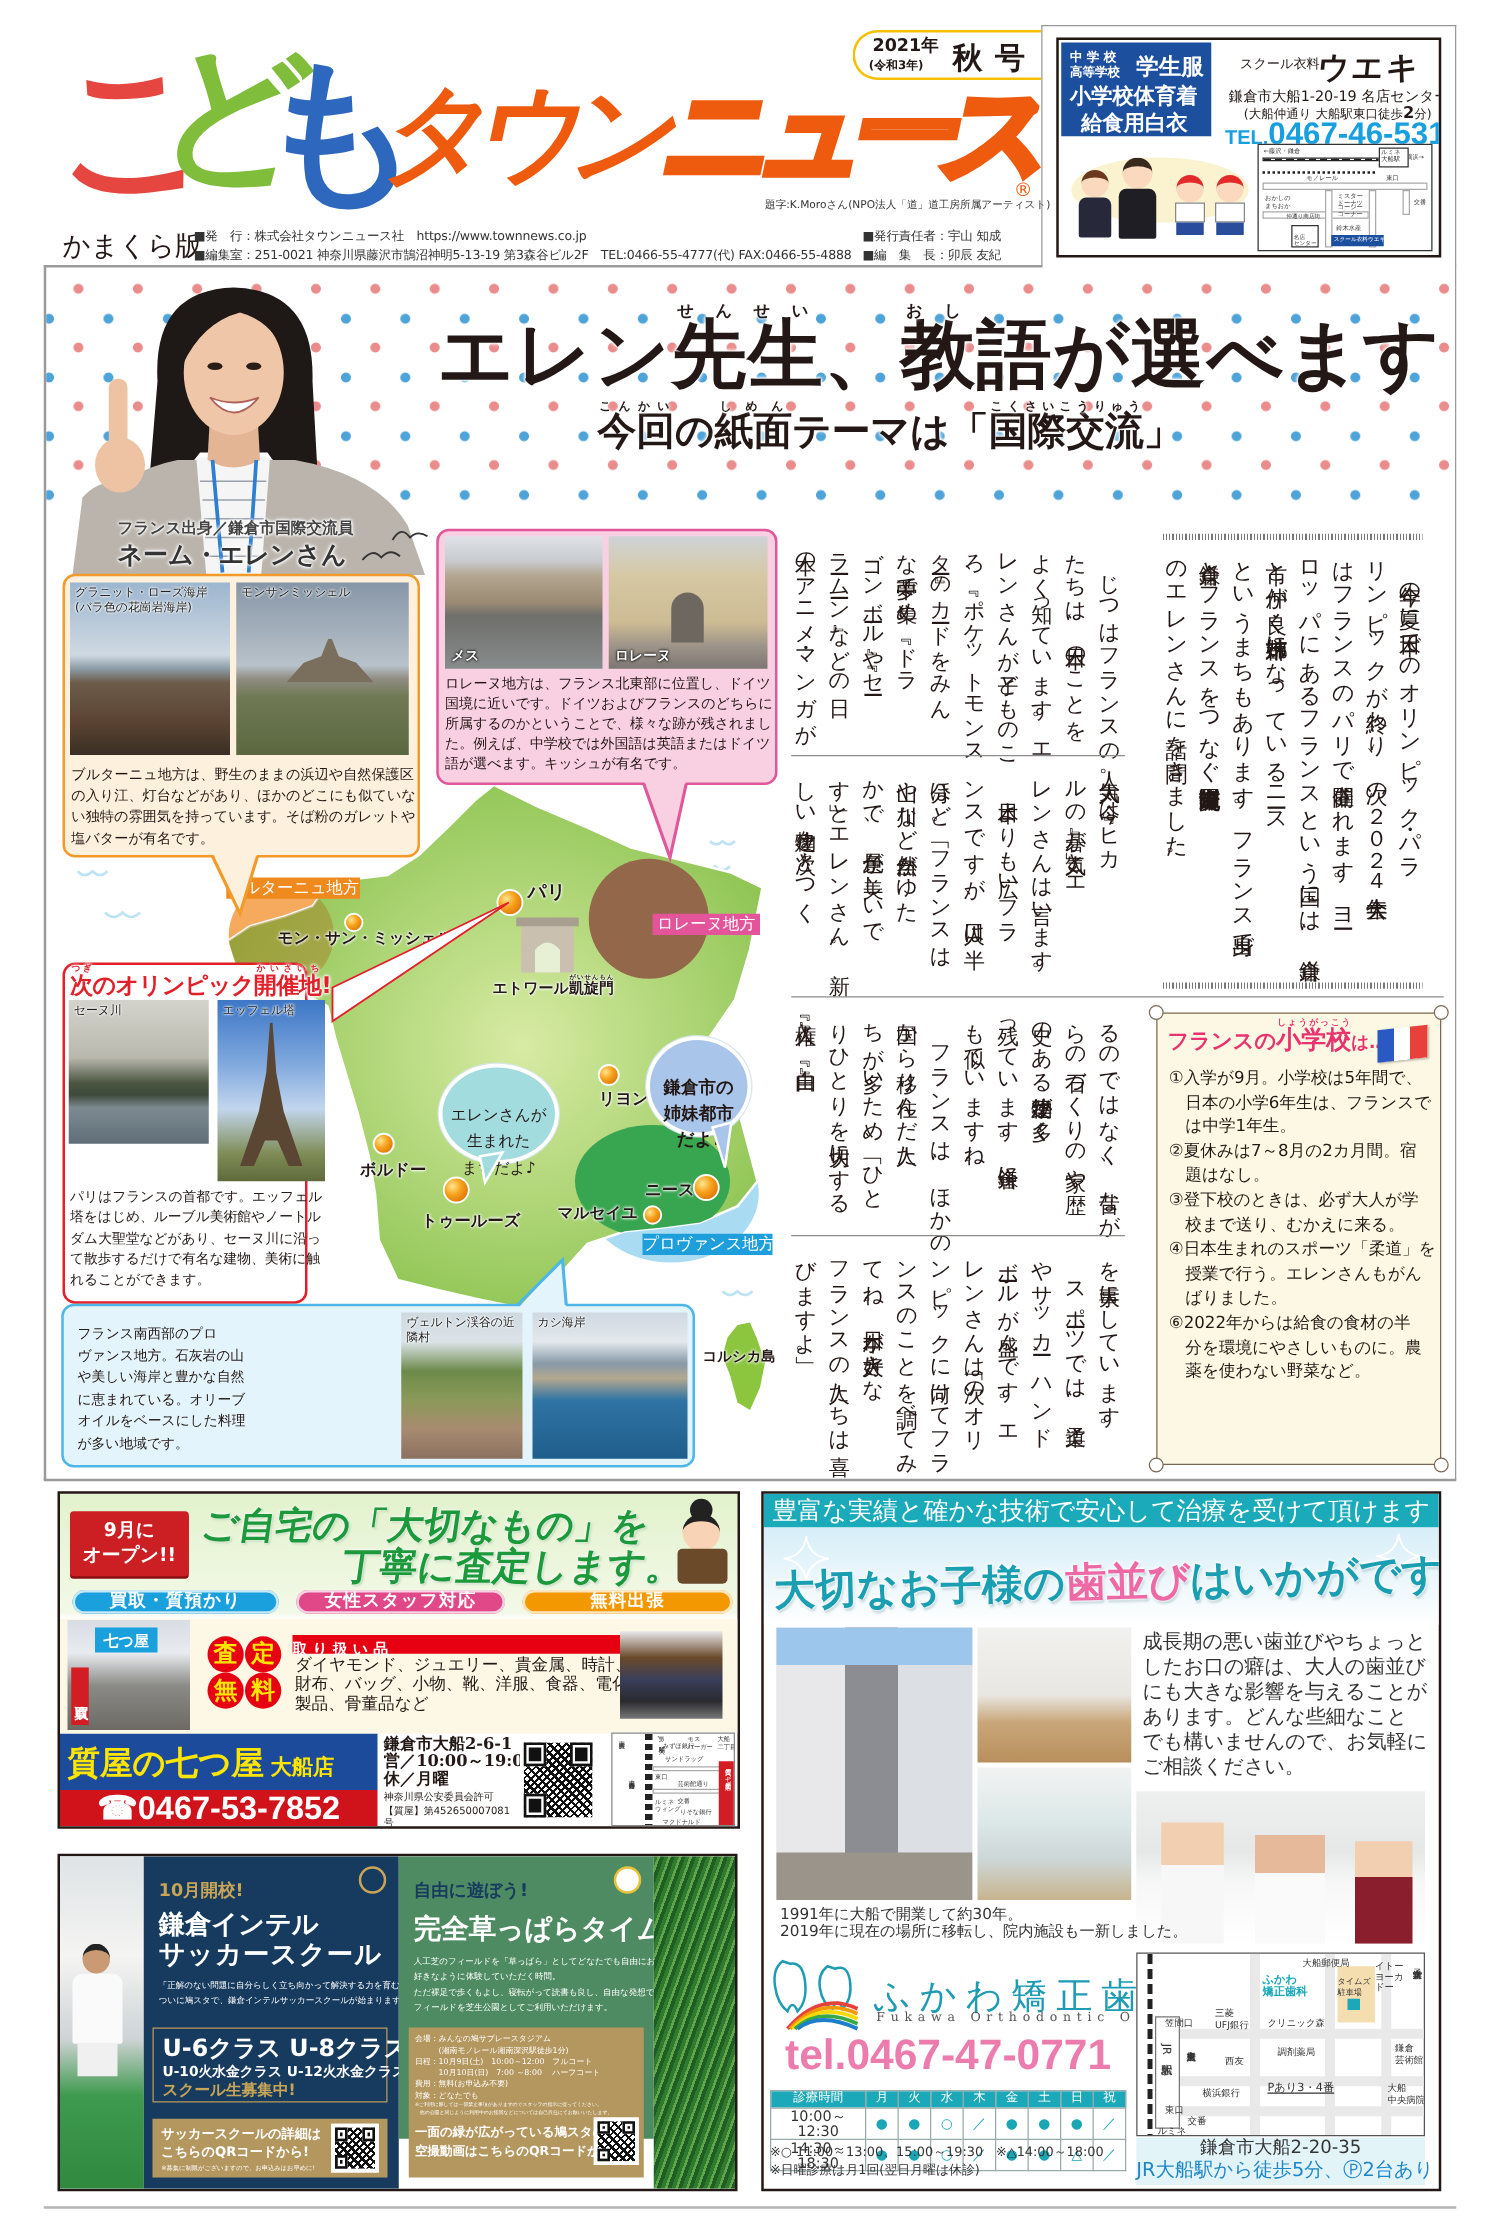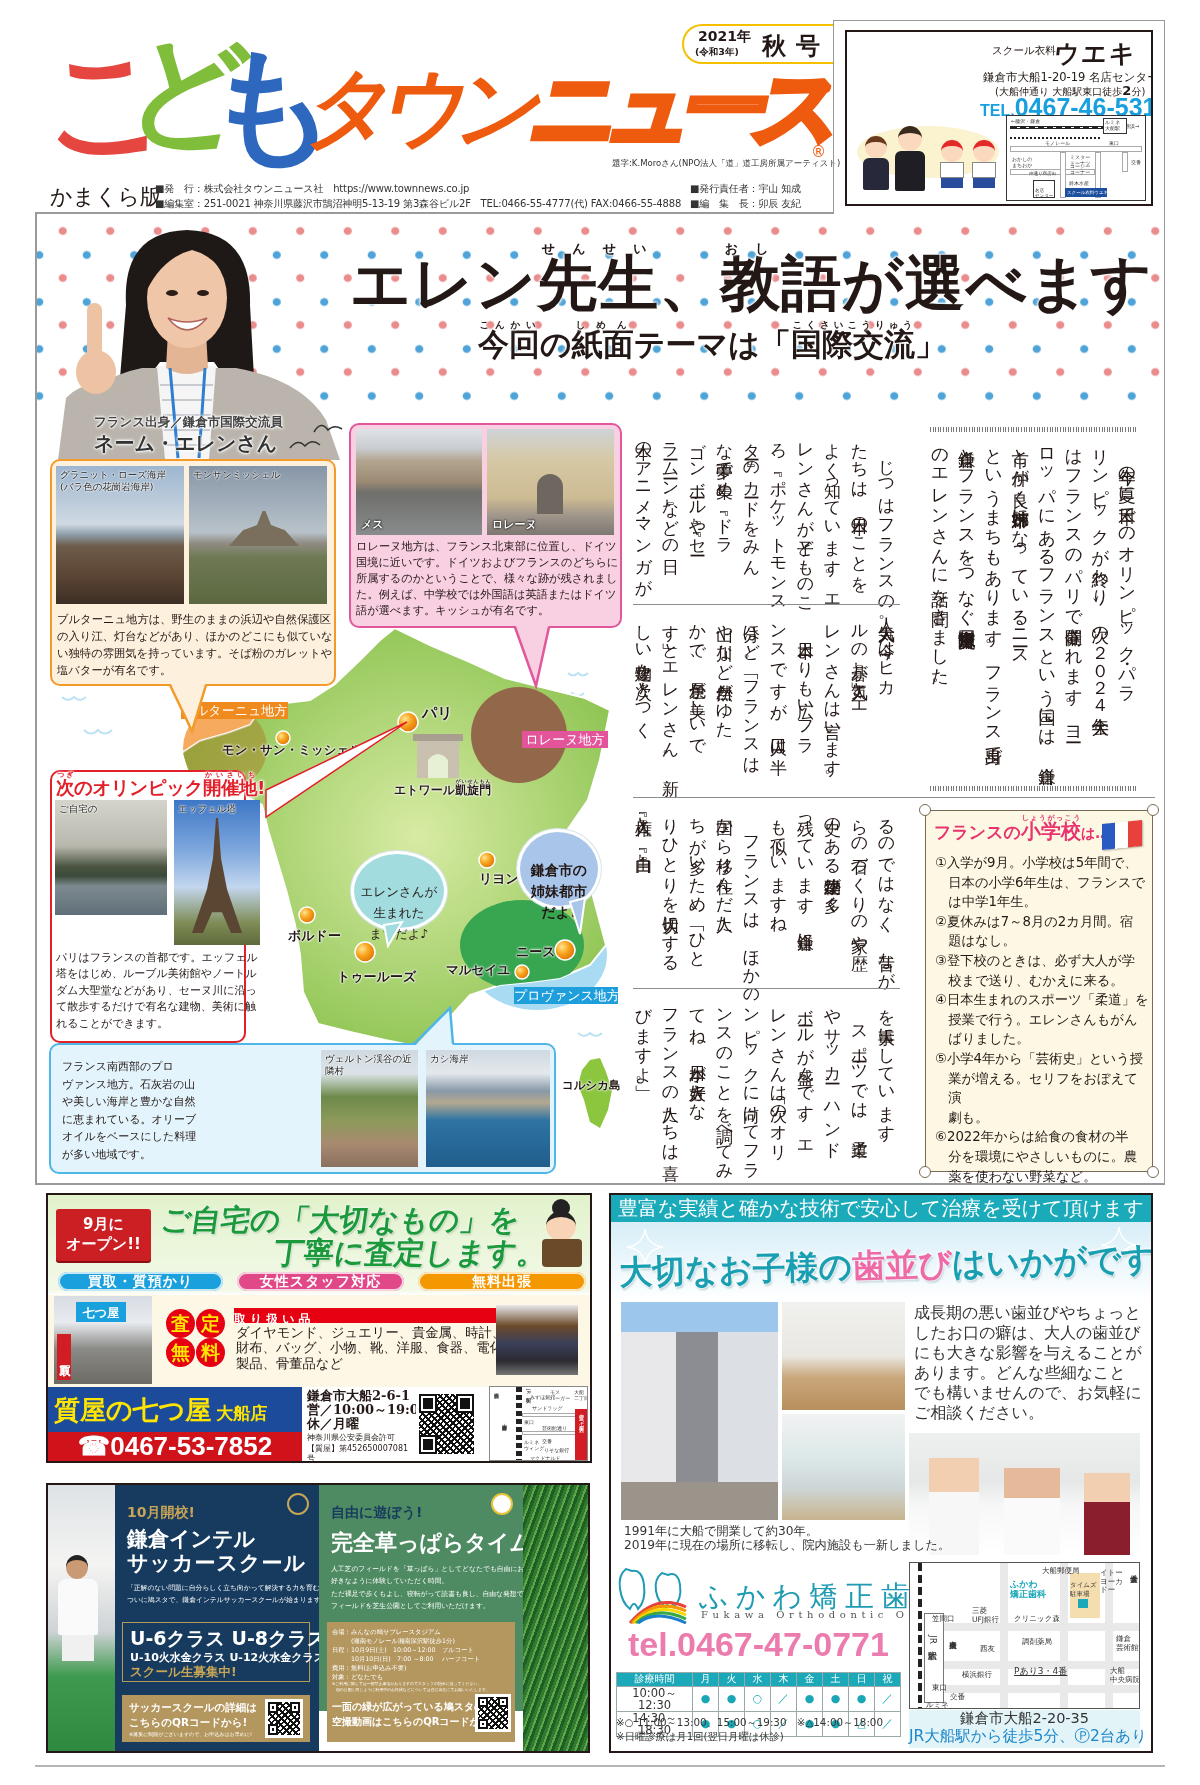--- a/index.html
+++ b/index.html
@@ -61,20 +61,27 @@
   <div class="abs info" style="left:155px;top:182px">
     <span>■発　行：株式会社タウンニュース社　</span><span>https://www.townnews.co.jp</span>
   </div>
   <span class="abs info" style="left:155px;top:197px">■編集室：251-0021 神奈川県藤沢市鵠沼神明5-13-19 第3森谷ビル2F　TEL:0466-55-4777(代) FAX:0466-55-4888</span>
   <span class="abs info" style="left:690px;top:182px">■発行責任者：宇山 知成</span>
   <span class="abs info" style="left:690px;top:197px">■編　集　長：卯辰 友紀</span>
 </header>
 
 <div class="abs" style="left:833px;top:20px;width:332px;height:193px;border:1.5px solid #999;border-bottom:none"></div>
 <div class="abs" style="left:845px;top:30px;width:308px;height:176px;border:2px solid #231815;background:#fff;overflow:hidden">
+  <div class="abs" style="left:2px;top:2px;width:120px;height:75px;background:#1d4f9f;color:#fff">
+    <span class="abs b nw" style="left:7px;top:5px;font-size:10px">中 学 校</span>
+    <span class="abs b nw" style="left:7px;top:17px;font-size:10px">高等学校</span>
+    <span class="abs b nw" style="left:60px;top:7px;font-size:18px">学生服</span>
+    <span class="abs b nw" style="left:7px;top:31px;font-size:17px">小学校体育着</span>
+    <span class="abs b nw" style="left:16px;top:53px;font-size:17px">給食用白衣</span>
+  </div>
   <span class="abs nw" style="left:145px;top:12px;font-size:10.5px">スクール衣料</span>
   <span class="abs nw" style="left:207px;top:5px;font-size:25px;font-weight:900;letter-spacing:2px;transform:skewX(-6deg)">ウエキ</span>
   <span class="abs nw" style="left:136px;top:38px;font-size:11.5px">鎌倉市大船1-20-19 名店センター1F</span>
   <div class="abs nw" style="left:148px;top:51px;font-size:10px">
     <span>(大船仲通り 大船駅東口徒歩</span><b style="font-size:13px">2</b><span>分)</span>
   </div>
   <div class="abs nw b" style="left:133px;top:61px;color:#189fe0;font-family:'Liberation Sans',sans-serif">
     <span style="font-size:16px">TEL.</span><span style="font-size:25px">0467-46-5313</span>
   </div>
 
@@ -269,21 +276,21 @@
 所属するのかということで、様々な跡が残されまし
 た。例えば、中学校では外国語は英語またはドイツ
 語が選べます。キッシュが有名です。</div>
 </div>
 
 <div class="abs" style="left:50px;top:770px;width:196px;height:273px;border:2.5px solid #e2202a;border-radius:10px;background:#fff">
   <div class="abs nw wo" style="left:4px;top:-1px;font-size:18.5px;font-weight:900;color:#e2202a;letter-spacing:-.5px;line-height:1.15">
     <ruby><span>次</span><rt style="font-size:7px;color:#e2202a">つぎ</rt></ruby><span>のオリンピック</span><ruby><span>開催地</span><rt style="font-size:7px;color:#e2202a">かいさいち</rt></ruby><span>!</span>
   </div>
   <div class="ph" style="left:3px;top:28px;width:112px;height:115px;background:linear-gradient(180deg,#d4d4cc 0,#b9b8ae 40%,#4a5440 58%,#3d4a3a 66%,#7d8a90 75%,#5f6e78 100%)">
-    <span class="cap">ご自宅の</span>
+    <span class="cap">セーヌ川</span>
   </div>
   <div class="ph" style="left:122px;top:28px;width:86px;height:145px;background:linear-gradient(180deg,#3d77c6 0,#7fa8dd 35%,#c2d6ee 60%,#7e8c55 85%,#5f6a3c 100%)">
     <div class="abs" style="left:18px;top:18px;width:50px;height:115px;background:#5a4632;clip-path:polygon(48% 0,52% 0,58% 35%,70% 62%,100% 100%,78% 100%,60% 82%,40% 82%,22% 100%,0 100%,30% 62%,42% 35%)"></div>
     <span class="cap">エッフェル塔</span>
   </div>
   <div class="box-txt" style="left:4px;top:178px;font-size:11px;line-height:16.4px">パリはフランスの首都です。エッフェル
 塔をはじめ、ルーブル美術館やノートル
 ダム大聖堂などがあり、セーヌ川に沿っ
 て散歩するだけで有名な建物、美術に触
 れることができます。</div>
@@ -395,23 +402,20 @@
     <div class="pl" style="padding-left:1em;text-indent:-1em">①入学が9月。小学校は5年間で、
 日本の小学6年生は、フランスで
 は中学1年生。</div>
     <div class="pl" style="padding-left:1em;text-indent:-1em">②夏休みは7～8月の2カ月間。宿
 題はなし。</div>
     <div class="pl" style="padding-left:1em;text-indent:-1em">③登下校のときは、必ず大人が学
 校まで送り、むかえに来る。</div>
     <div class="pl" style="padding-left:1em;text-indent:-1em">④日本生まれのスポーツ「柔道」を
 授業で行う。エレンさんもがん
 ばりました。</div>
-    <div class="pl" style="padding-left:1em;text-indent:-1em">⑤小学4年から「芸術史」という授
-業が増える。セリフをおぼえて演
-劇も。</div>
     <div class="pl" style="padding-left:1em;text-indent:-1em">⑥2022年からは給食の食材の半
 分を環境にやさしいものに。農
 薬を使わない野菜など。</div>
   </div>
 </div>
 
 <div class="abs" style="left:46px;top:1193px;width:546px;height:270px;border:2px solid #231815;overflow:hidden;background:linear-gradient(180deg,#e2f2cc 0,#f3f9e8 95px,#fff 100px)">
   <div class="abs" style="left:8px;top:14px;width:95px;height:52px;background:#cc1f24;border-radius:3px;box-shadow:0 2px 0 #8a0f13;text-align:center;color:#fff;font-size:15px;font-weight:bold;line-height:20px;padding-top:5px">
     <span class="pl">9月に
 オープン!!</span>

